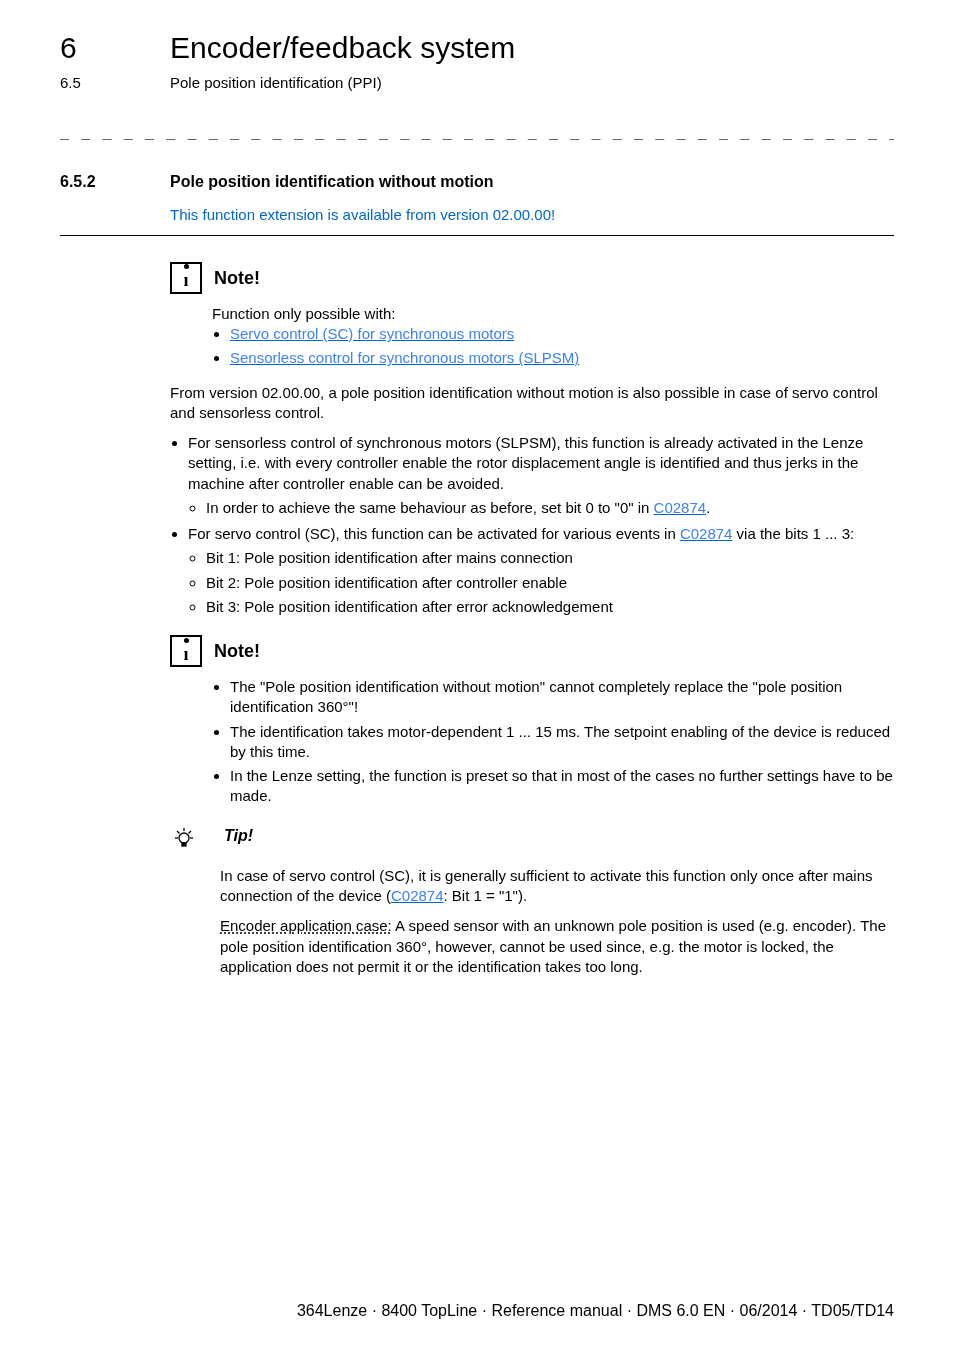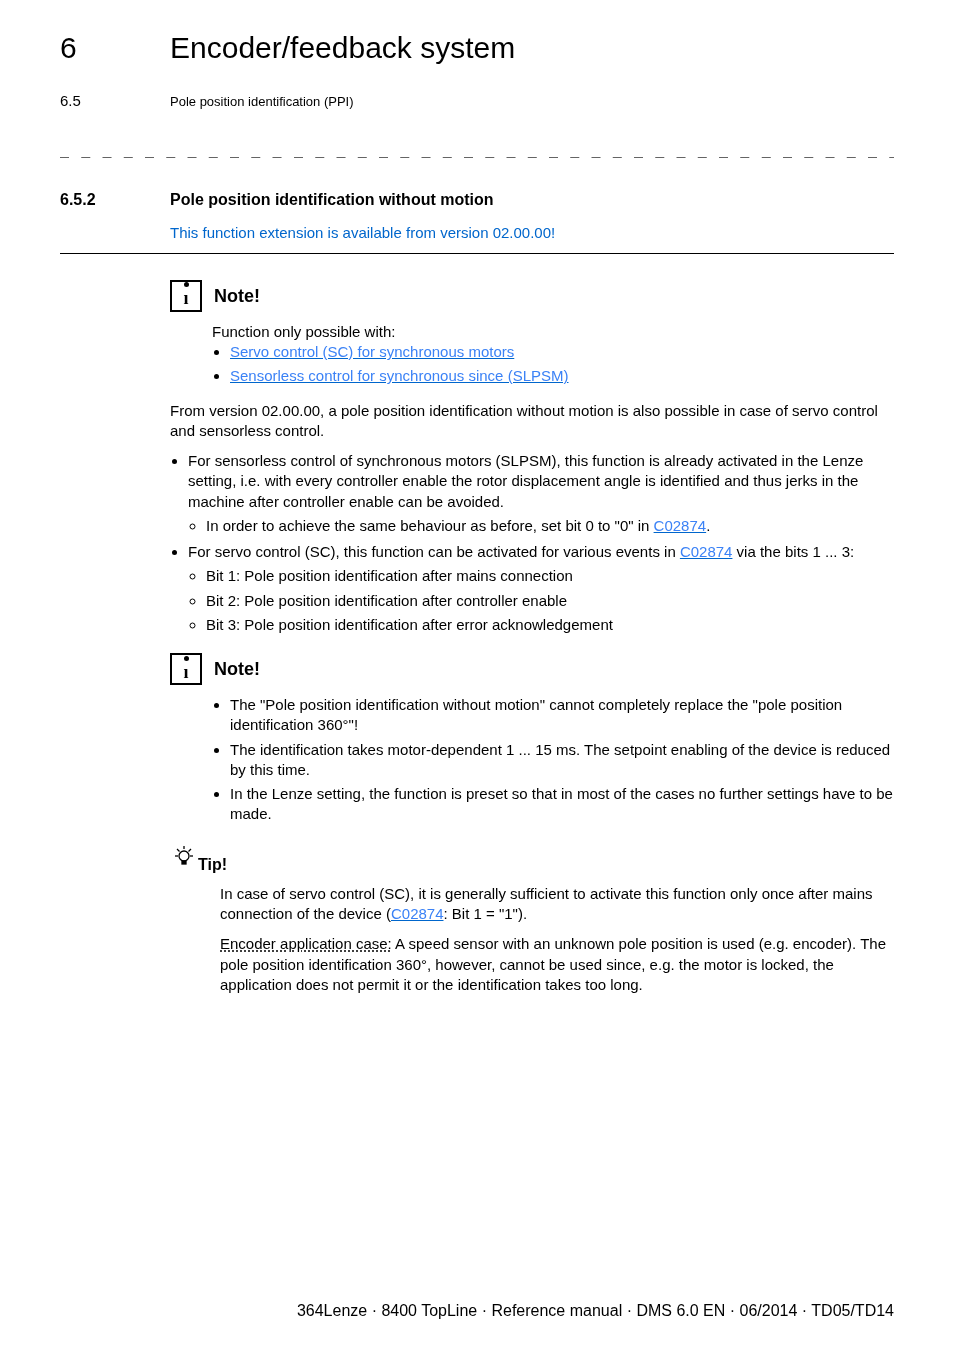--- a/index.html
+++ b/index.html
@@ -38,22 +38,21 @@
   .subline {
     display: flex;
     align-items: baseline;
     margin-top: 4px;
   }
   .sub-num {
     width: 110px;
     font-size: 15px;
   }
   .sub-title {
-    font-size: 13px;
-    margin-top: 20px;
+    font-size: 15px;
   }
   .dash-rule {
     margin: 28px 60px 0 60px;
     font-family: monospace;
     font-size: 15px;
     letter-spacing: 1.6px;
     white-space: nowrap;
     overflow: hidden;
     color: #000;
   }
@@ -126,22 +125,23 @@
     margin: 0;
   }
   .note-body ul > li {
     margin-bottom: 4px;
   }
   .tip-block {
     margin: 18px 60px 0 170px;
   }
   .tip-header {
     display: flex;
-    align-items: flex-end;
-    gap: 0;
+    align-items: flex-start;
+    gap: 26px;
+    font-style: italic;
   }
   .tip-word {
     font-weight: 700;
     font-size: 16px;
   }
   .tip-body {
     margin-top: 8px;
     margin-left: 50px;
   }
   .tip-body p { margin: 0 0 10px 0; }
@@ -212,21 +212,21 @@
           <div class="info-dot"></div>
           <div class="info-i">ı</div>
         </div>
       </div>
       <div class="note-word">Note!</div>
     </div>
     <div class="note-body">
       <div>Function only possible with:</div>
       <ul>
         <li><span class="link">Servo control (SC) for synchronous motors</span></li>
-        <li><span class="link">Sensorless control for synchronous since (SLPSM)</span></li>
+        <li><span class="link">Sensorless control for synchronous motors (SLPSM)</span></li>
       </ul>
     </div>
   </div>
 
   <div class="para">From version 02.00.00, a pole position identification without motion is also possible in case of servo control and sensorless control.</div>
 
   <ul class="top">
     <li>
       <span>For sensorless control of synchronous motors (SLPSM), this function is already activated in the Lenze setting, i.e. with every controller enable the rotor displacement angle is identified and thus jerks in the machine after controller enable can be avoided.</span>
       <ul class="sub">

